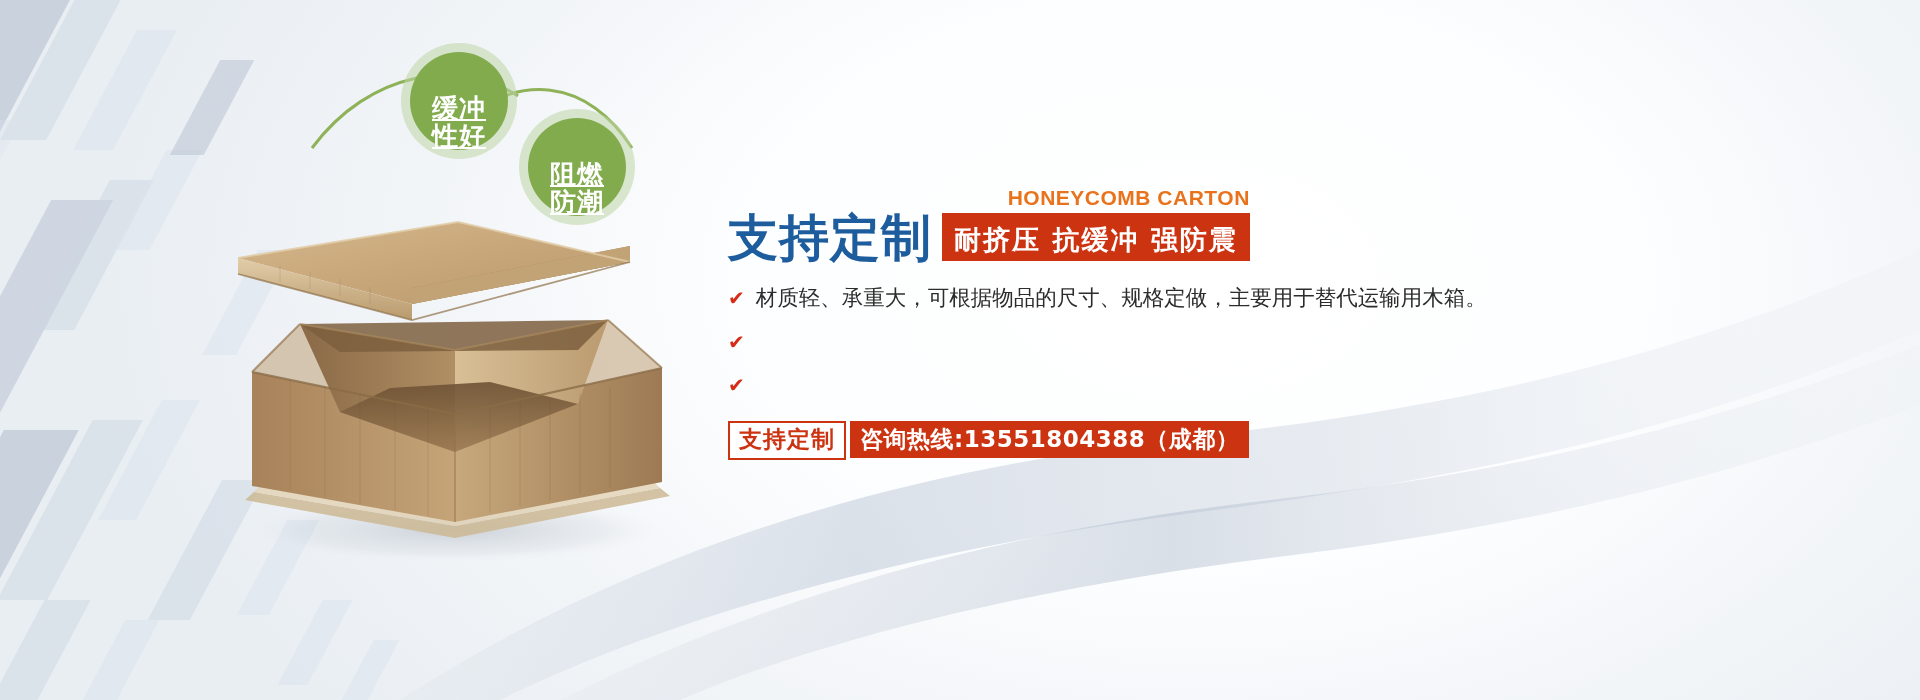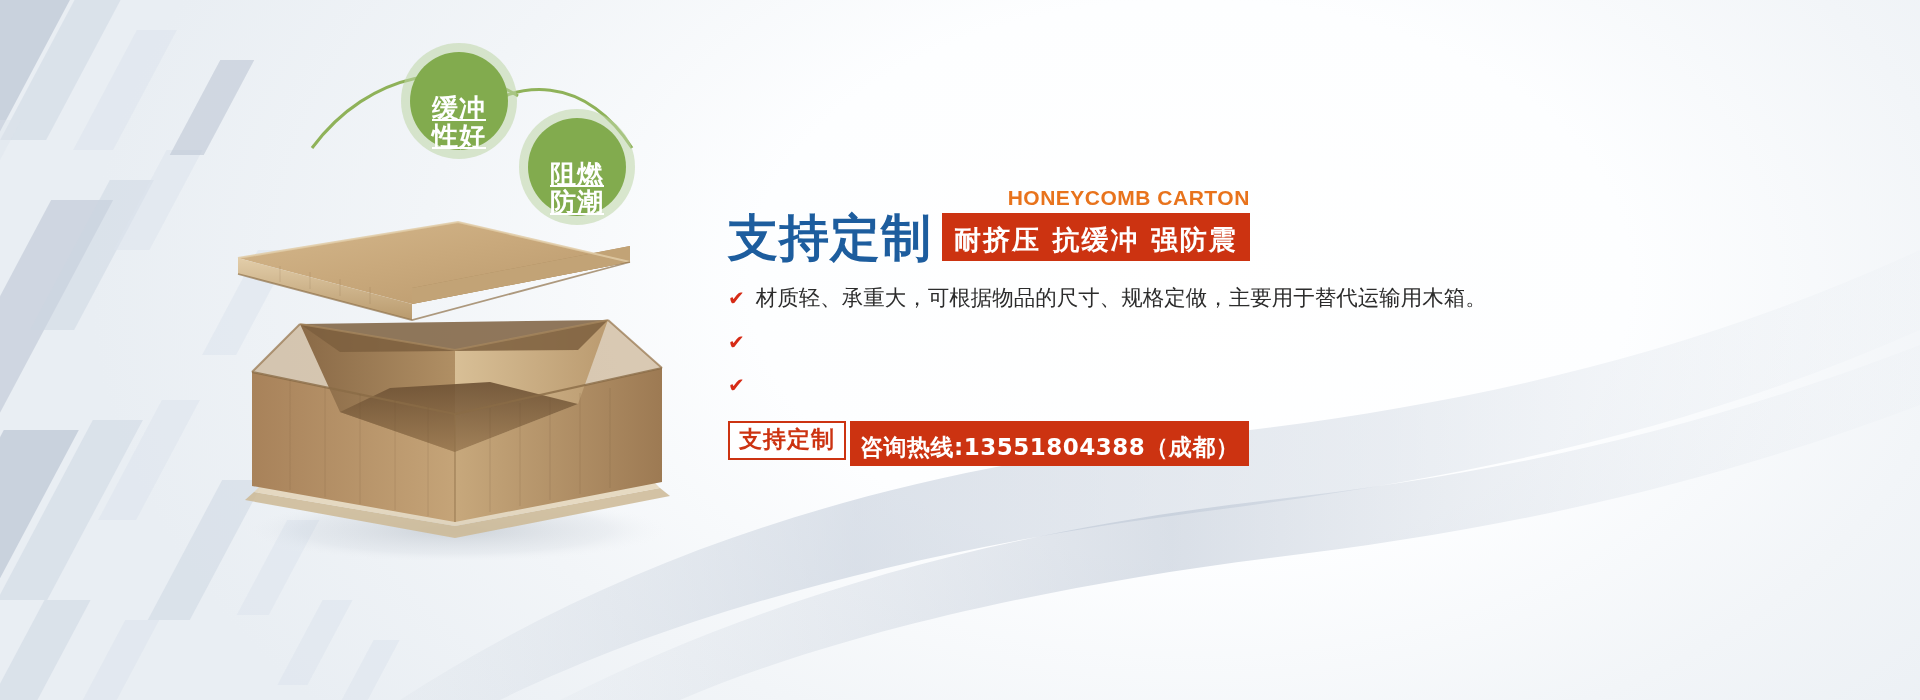--- a/index.html
+++ b/index.html
@@ -88,21 +88,21 @@
   .contact-tag{
     border:2px solid #cc3311;color:#cc3311;
     font-size:23px;font-weight:700;letter-spacing:1px;
     padding:3px 9px 5px 9px;line-height:1.2;
     font-family:"DejaVu Sans","Liberation Sans",sans-serif;
     background:#ffffff;
   }
   .contact-line{
     background:#cc3311;color:#ffffff;
     font-size:23px;font-weight:700;letter-spacing:.5px;
-    padding:13px 10px 5px 10px;line-height:1.2;white-space:nowrap;
+    padding:5px 10px 5px 10px;line-height:1.2;white-space:nowrap;
     font-family:"DejaVu Sans","Liberation Sans",sans-serif;
     margin-left:4px;
   }
 </style>
 </head>
 <body>
 
 <div id="banner">
 
   <div class="deco-layer">

